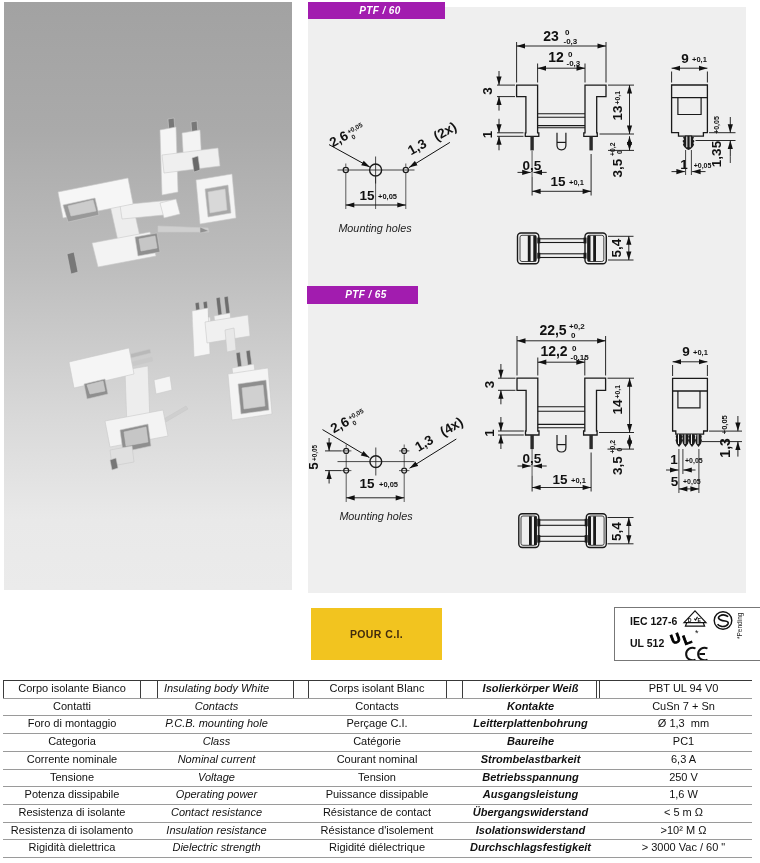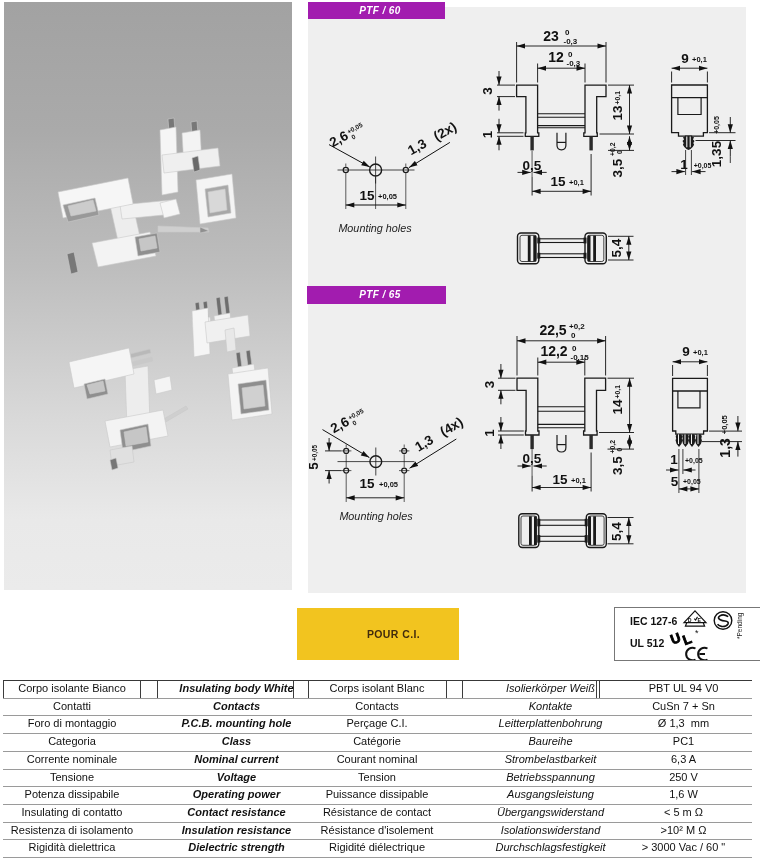--- a/index.html
+++ b/index.html
@@ -6,38 +6,38 @@
 #page{position:relative;width:760px;height:863px;background:#fff;overflow:hidden;
   font-family:"Liberation Sans",sans-serif;}
 #photo{position:absolute;left:4px;top:2px;width:288px;height:588px;
   background:linear-gradient(180deg,#a2a2a2 0%,#aaaaaa 22%,#bdbdbd 45%,#d8d8d8 70%,#e9e9e9 88%,#ebebeb 100%);}
 .panel{position:absolute;background:#efefef;}
 #panel1{left:308px;top:7px;width:438px;height:332px;}
 #panel2{left:308px;top:289px;width:438px;height:304px;}
 .bar{position:absolute;background:#a21caf;color:#fff;font-style:italic;font-weight:bold;
   font-size:10px;text-align:center;line-height:17px;letter-spacing:0.4px;text-indent:7px;}
 #bar1{left:308px;top:2px;width:137px;height:17px;}
-#bar2{left:307px;top:286px;width:139px;height:18px;}
+#bar2{left:307px;top:286px;width:111px;height:18px;}
 .ybox{position:absolute;top:608px;height:52px;background:#f2c41f;color:#412b0d;
   display:flex;align-items:center;justify-content:center;font-size:10.5px;font-weight:bold;letter-spacing:0.4px;}
 #yb1{left:4px;width:136px;}
 #yb2{left:158px;width:131px;font-style:italic;}
-#yb3{left:297px;width:131px;padding-left:31px;}
+#yb3{left:311px;width:131px;}
 #yb4{left:462px;width:131px;font-style:italic;font-size:10.2px;}
 #cert{position:absolute;left:614px;top:607px;width:148px;height:54px;background:#fff;
   border:1px solid #777;box-sizing:border-box;}
 
 .hline{position:absolute;background:#9a9a9a;height:1px;}
 .vline{position:absolute;background:#3c3c3c;width:1px;}
 .trow{position:absolute;width:760px;height:18px;font-size:11px;color:#111;}
 .trow span{position:absolute;display:block;text-align:center;line-height:17.7px;white-space:nowrap;}
 .c1{left:3px;width:138px;}
-.c2{left:168px;width:137px;font-style:italic;font-weight:bold;}
+.c2{left:148px;width:137px;font-style:italic;}
 .c3{left:308px;width:138px;}
-.c4{left:483px;width:135px;font-style:italic;}
+.c4{left:463px;width:135px;font-style:italic;font-weight:bold;}
 .c5{left:598px;width:171px;}
 svg text{font-family:"Liberation Sans",sans-serif;}
 </style>
 </head>
 <body>
 <div id="page">
   <div id="photo"><svg width="288" height="588" viewBox="0 0 288 588">
 
     <g stroke="#c9c9c9" stroke-width="0.6">
       <polygon points="104,194 126,190 138,244 116,248" fill="#ededed"></polygon>
@@ -501,21 +501,21 @@
         <span class="c5">250 V</span>
       </div>
     <div class="trow" style="top:786.2px;">
         <span class="c1">Potenza dissipabile</span>
         <span class="c2">Operating power</span>
         <span class="c3">Puissance dissipable</span>
         <span class="c4">Ausgangsleistung</span>
         <span class="c5">1,6 W</span>
       </div>
     <div class="trow" style="top:803.9px;">
-        <span class="c1">Insulating di contatto</span>
+        <span class="c1">Resistenza di isolante</span>
         <span class="c2">Contact resistance</span>
         <span class="c3">Résistance de contact</span>
         <span class="c4">Übergangswiderstand</span>
         <span class="c5">&lt; 5 m Ω</span>
       </div>
     <div class="trow" style="top:821.6px;">
         <span class="c1">Resistenza di isolamento</span>
         <span class="c2">Insulation resistance</span>
         <span class="c3">Résistance d'isolement</span>
         <span class="c4">Isolationswiderstand</span>

